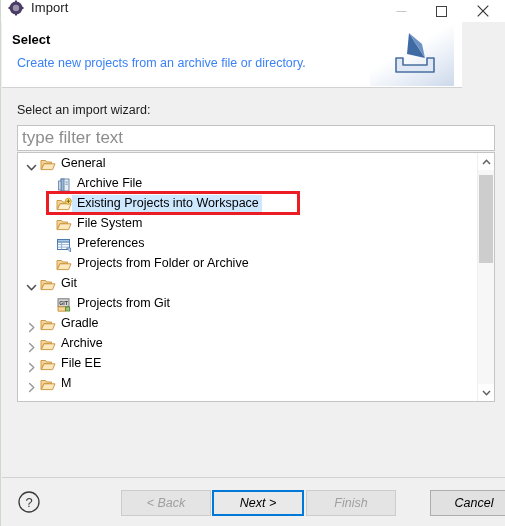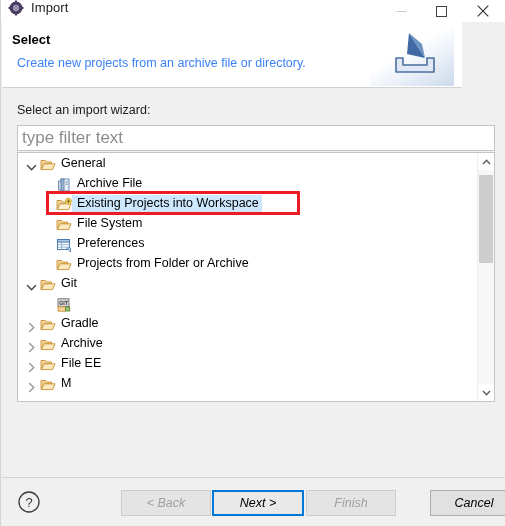--- a/index.html
+++ b/index.html
@@ -379,20 +379,21 @@
             <span class="row-label">Git</span>
           </div>
           <div class="row indent-2">
             <span class="twisty none"></span>
             <span class="row-icon"><svg width="16" height="16" viewBox="0 0 16 16">
                 <rect x="2" y="1.8" width="11" height="8" fill="#d5d5d5" stroke="#6e6e6e" stroke-width="0.9"></rect>
                 <text x="7.5" y="7.6" font-family="Liberation Sans, sans-serif" font-size="5.2" font-weight="bold" text-anchor="middle" fill="#333333">GIT</text>
                 <path d="M2 9.8 L9.5 9.8 L9.5 14.2 L2 14.2 Z" fill="#f5d39a" stroke="#c79235" stroke-width="0.9"></path>
                 <rect x="9.7" y="10" width="4" height="4" fill="#9ecb6d" stroke="#4f7a2e" stroke-width="0.8"></rect>
               </svg></span>
+            <span class="row-label">Projects from Git</span>
           </div>
           <div class="row indent-1">
             <span class="twisty"><svg width="11" height="11" viewBox="0 0 11 11">
                 <path d="M3.6 1.5 L7.8 5.5 L3.6 9.5" fill="none" stroke="#9a9a9a" stroke-width="1.5" stroke-linecap="round" stroke-linejoin="round"></path>
               </svg></span>
             <span class="row-icon"><svg width="16" height="16" viewBox="0 0 16 16">
                 <path d="M1 12.5 L1 3.5 L5.5 3.5 L6.8 5 L11.5 5 L11.5 6.6 L4 6.6 L1.6 12.5 Z" fill="#f5d39a" stroke="#c79235" stroke-width="0.9" stroke-linejoin="round"></path>
                 <path d="M3.9 6.8 L15 6.8 L12.6 12.6 L1.4 12.6 Z" fill="#fbe6bd" stroke="#c79235" stroke-width="0.9" stroke-linejoin="round"></path>
               </svg></span>
             <span class="row-label">Gradle</span>

